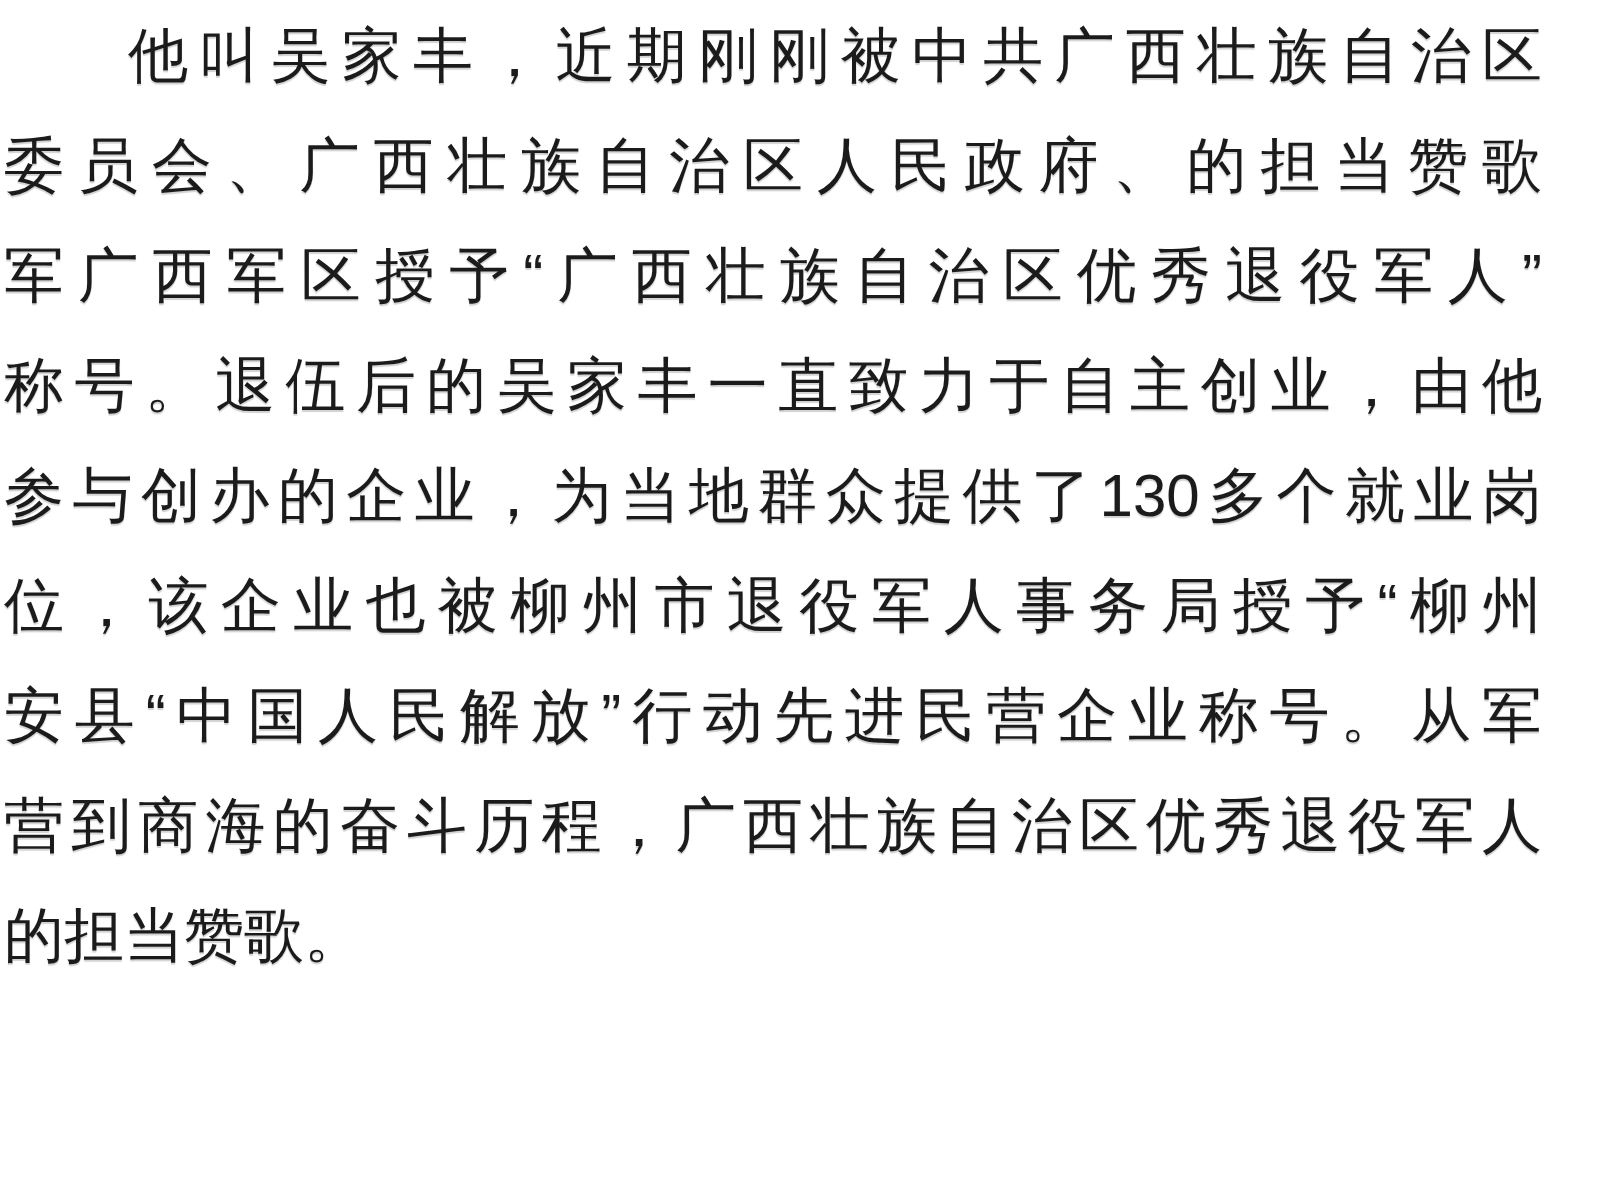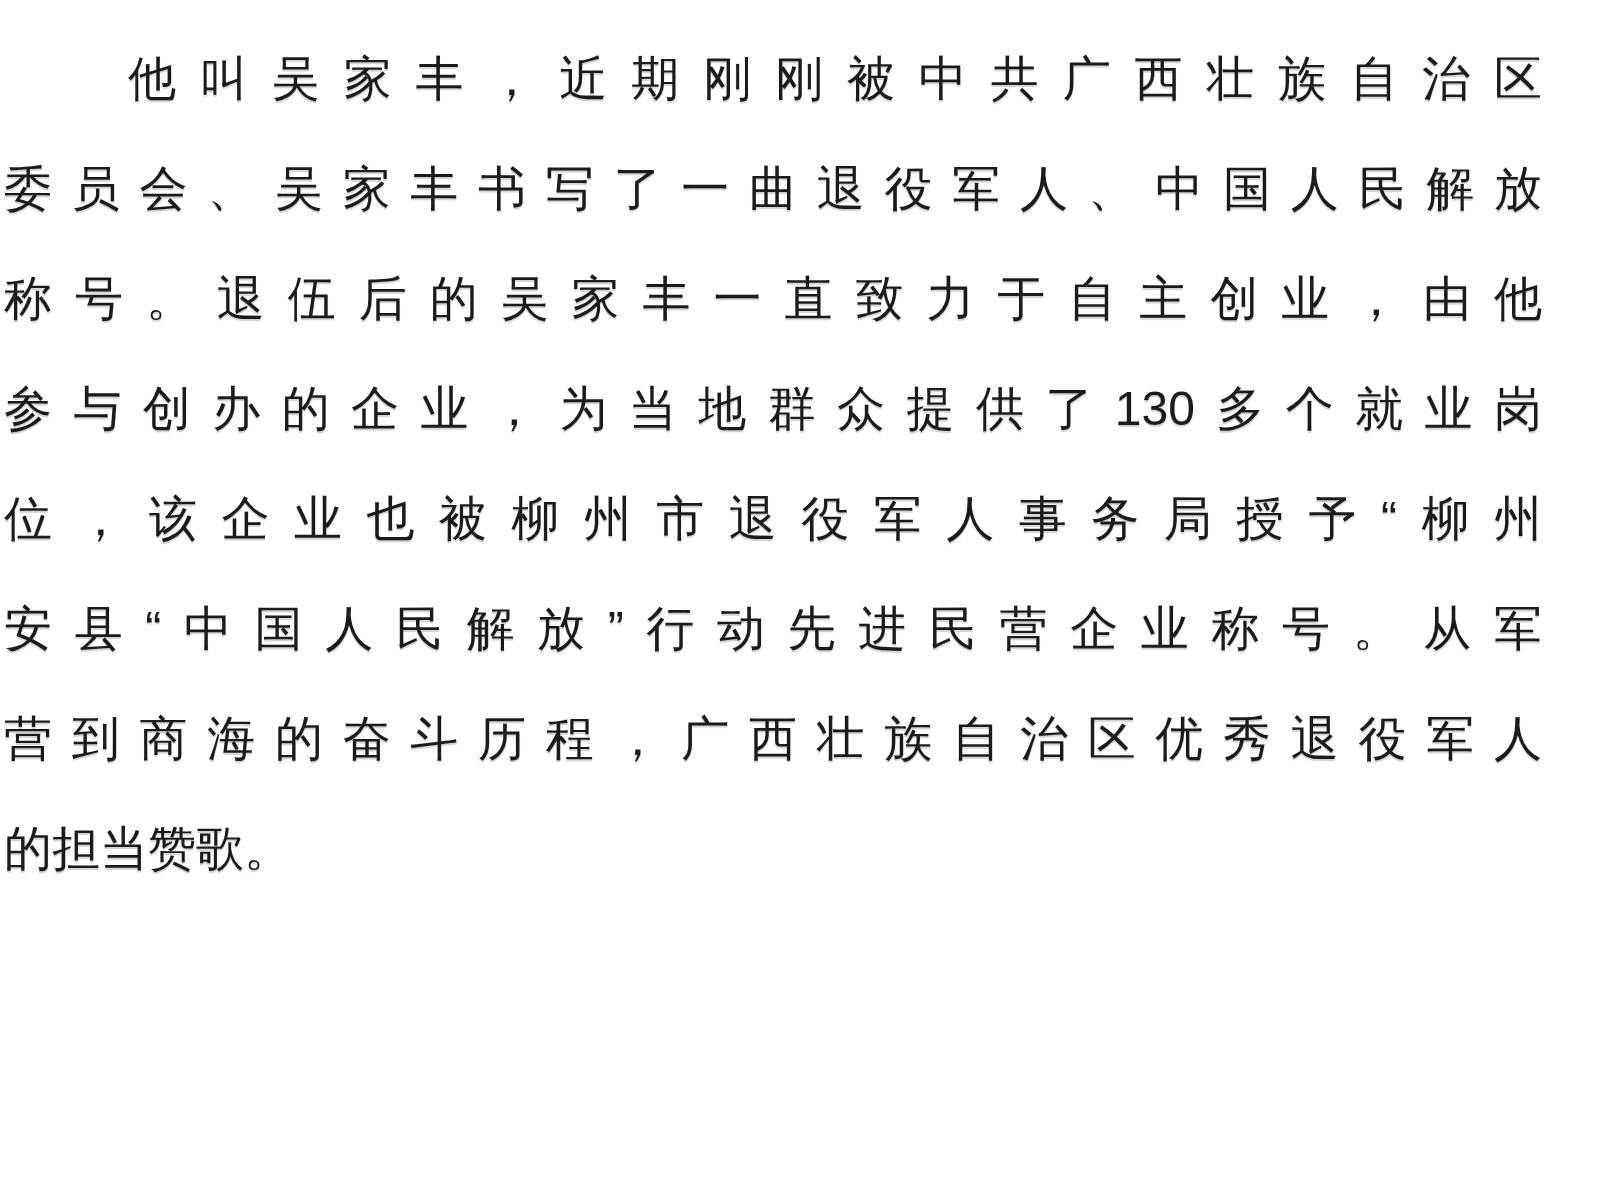--- a/index.html
+++ b/index.html
@@ -12,23 +12,23 @@
   }
   .page {
     width: 1600px;
     height: 1200px;
     background: #ffffff;
     box-sizing: border-box;
   }
   .para {
     box-sizing: border-box;
     width: 1600px;
-    padding: 24px 58px 0 4px;
+    padding: 1px 58px 0 4px;
     font-family: "Liberation Sans", sans-serif;
-    font-size: 48px;
+    font-size: 60px;
     line-height: 110px;
     color: #1b1b1b;
     font-weight: 400;
     text-shadow: 0 2px 1px rgba(0,0,0,0.18);
   }
   .line {
     text-align: justify;
     text-align-last: justify;
     text-justify: inter-character;
     height: 110px;
@@ -41,21 +41,22 @@
     text-align: right;
     text-align-last: left;
   }
 </style>
 </head>
 <body>
 
 <div class="page">
   <div class="para">
     <div class="line indent">他叫吴家丰，近期刚刚被中共广西壮族自治区</div>
-    <div class="line">委员会、吴家丰书写了一曲退役军人、中国人民解放</div>
+    <div class="line">委员会、广西壮族自治区人民政府、的担当赞歌</div>
+    <div class="line">军广西军区授予“广西壮族自治区优秀退役军人”</div>
     <div class="line">称号。退伍后的吴家丰一直致力于自主创业，由他</div>
     <div class="line">参与创办的企业，为当地群众提供了130多个就业岗</div>
     <div class="line">位，该企业也被柳州市退役军人事务局授予“柳州</div>
     <div class="line">安县“中国人民解放”行动先进民营企业称号。从军</div>
     <div class="line">营到商海的奋斗历程，广西壮族自治区优秀退役军人</div>
     <div class="line last">的担当赞歌。</div>
   </div>
 </div>
 
 </body></html>

